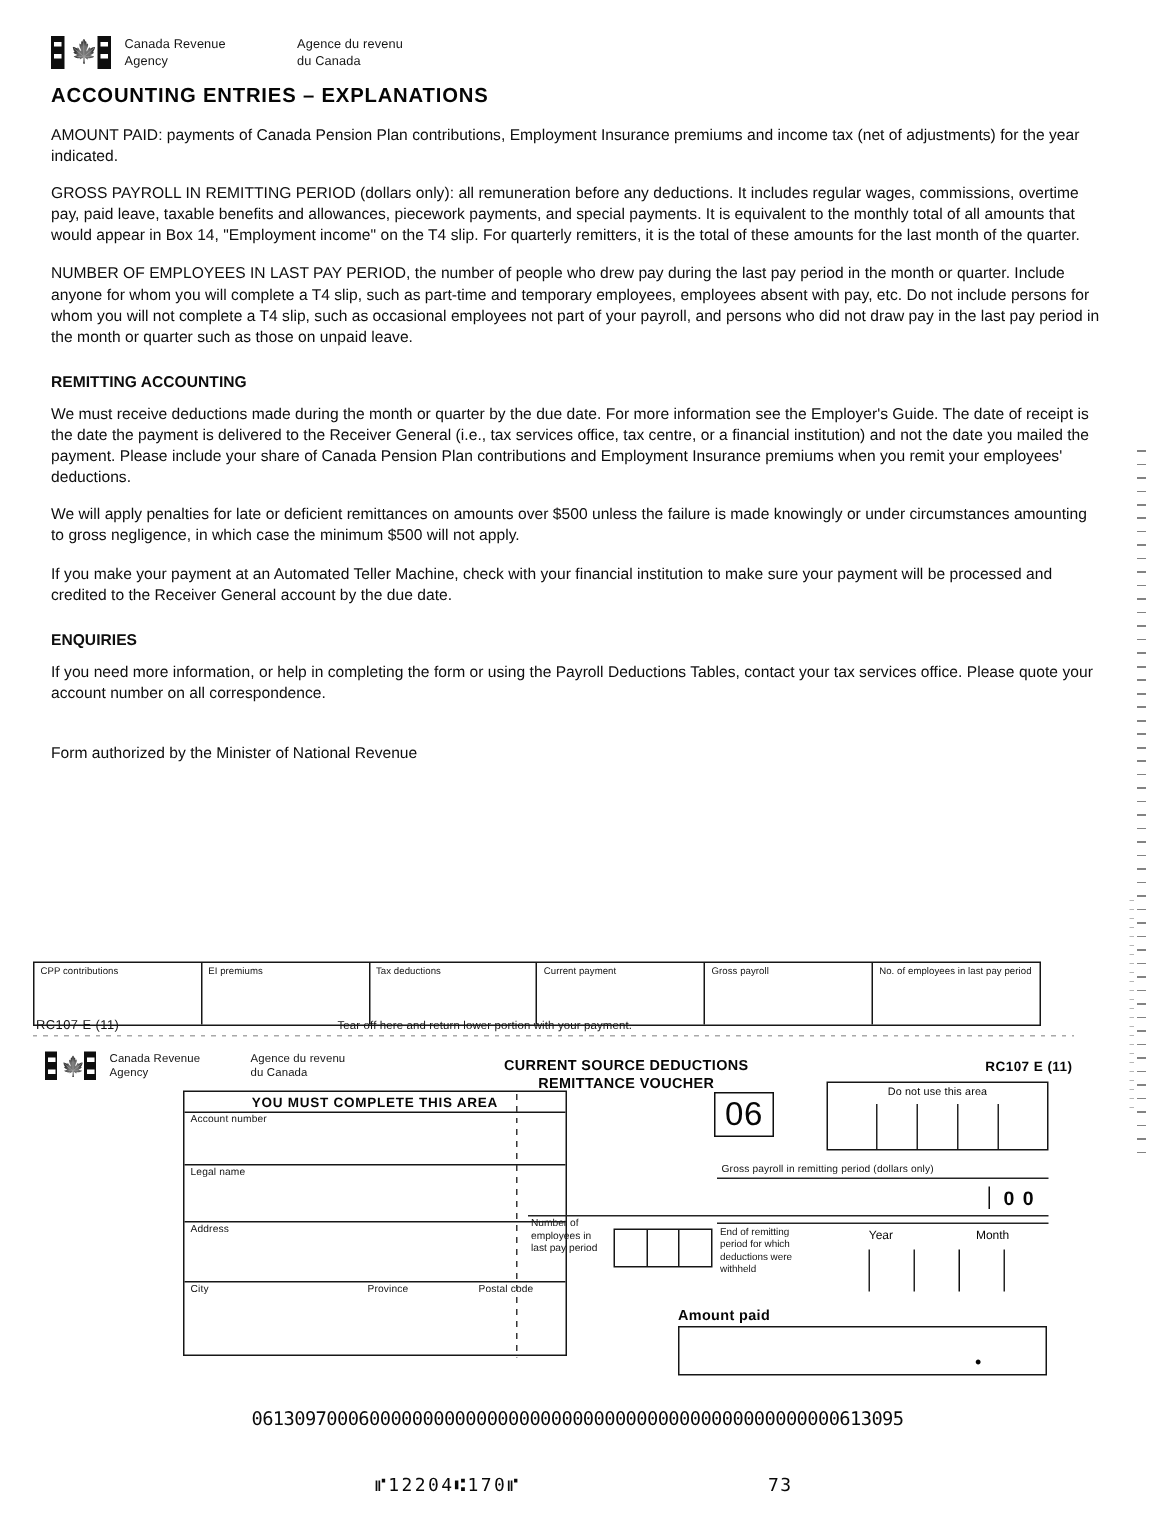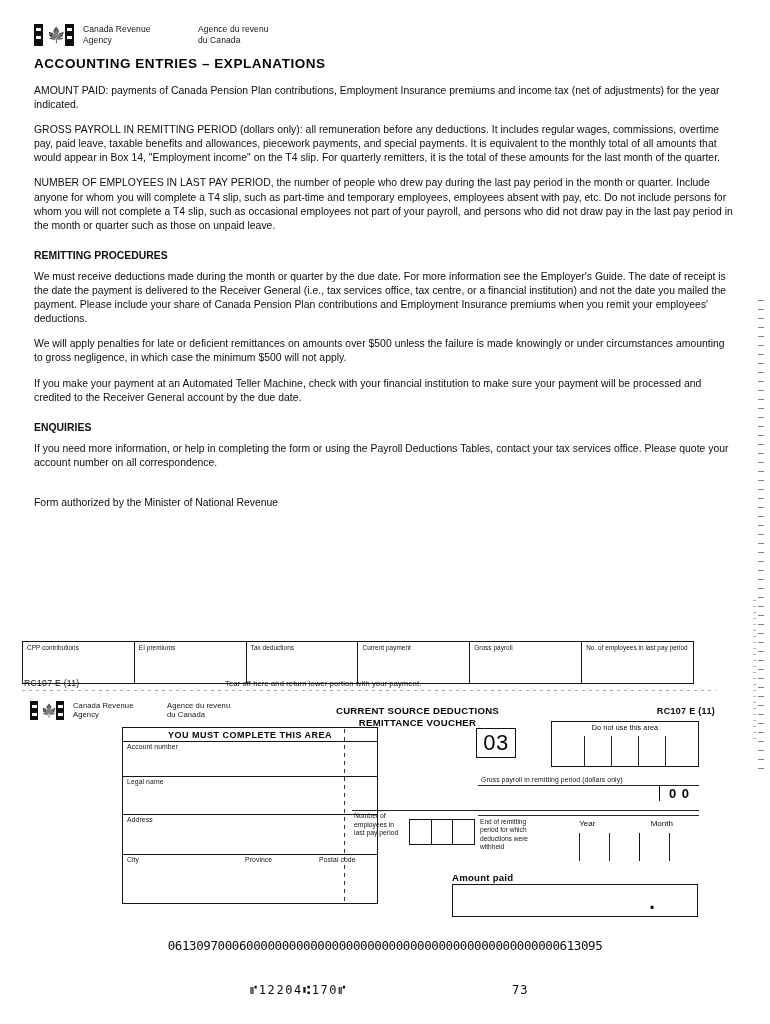--- a/index.html
+++ b/index.html
@@ -152,21 +152,21 @@
   .dnu-ticks i:last-child { border-right:none; }
 
   
   .gross-lbl {
     position:absolute; left:481px; top:79px;
     font-size:6.8px; letter-spacing:.1px; color:#202020;
   }
   .gross-row {
     position:absolute; left:478px; top:88px; width:221px; height:26px;
     border-top:1px solid #2a2a2a; border-bottom:1px solid #2a2a2a;
-    display:flex; align-items:flex-start;
+    display:flex; align-items:center;
   }
   .gross-row .seg { flex:1; border-right:1px solid #2a2a2a; }
   .gross-row .zeros {
     width:40px; border-left:1.2px solid #151515;
     display:flex; align-items:center; justify-content:space-around;
     font-size:13px; font-weight:bold; letter-spacing:1px;
   }
 
   
   .eop { position:absolute; left:478px; top:118px; width:221px; height:48px; border-top:1px solid #2a2a2a; }
@@ -244,21 +244,21 @@
     </div>
   </div>
 
   <h1 class="section-title">ACCOUNTING ENTRIES – EXPLANATIONS</h1>
 
   <div class="body-copy">
     <p class="tight">AMOUNT PAID: payments of Canada Pension Plan contributions, Employment Insurance premiums and income tax (net of adjustments) for the year indicated.</p>
     <p class="tight">GROSS PAYROLL IN REMITTING PERIOD (dollars only): all remuneration before any deductions. It includes regular wages, commissions, overtime pay, paid leave, taxable benefits and allowances, piecework payments, and special payments. It is equivalent to the monthly total of all amounts that would appear in Box 14, "Employment income" on the T4 slip. For quarterly remitters, it is the total of these amounts for the last month of the quarter.</p>
     <p class="tight">NUMBER OF EMPLOYEES IN LAST PAY PERIOD, the number of people who drew pay during the last pay period in the month or quarter. Include anyone for whom you will complete a T4 slip, such as part-time and temporary employees, employees absent with pay, etc. Do not include persons for whom you will not complete a T4 slip, such as occasional employees not part of your payroll, and persons who did not draw pay in the last pay period in the month or quarter such as those on unpaid leave.</p>
 
-    <p class="sub-head">REMITTING PROCEDURES</p>
+    <p class="sub-head">REMITTING ACCOUNTING</p>
     <p class="tight">We must receive deductions made during the month or quarter by the due date. For more information see the Employer's Guide. The date of receipt is the date the payment is delivered to the Receiver General (i.e., tax services office, tax centre, or a financial institution) and not the date you mailed the payment. Please include your share of Canada Pension Plan contributions and Employment Insurance premiums when you remit your employees' deductions.</p>
     <p class="tight">We will apply penalties for late or deficient remittances on amounts over $500 unless the failure is made knowingly or under circumstances amounting to gross negligence, in which case the minimum $500 will not apply.</p>
     <p class="tight">If you make your payment at an Automated Teller Machine, check with your financial institution to make sure your payment will be processed and credited to the Receiver General account by the due date.</p>
 
     <p class="sub-head">ENQUIRIES</p>
     <p class="tight">If you need more information, or help in completing the form or using the Payroll Deductions Tables, contact your tax services office. Please quote your account number on all correspondence.</p>
 
     <p class="authorized">Form authorized by the Minister of National Revenue</p>
   </div>
 
@@ -322,21 +322,21 @@
     <div class="emp-block">
       <div class="emp-top-rule"></div>
       <div class="lbl">Number of employees in last pay period</div>
       <div class="emp-boxes">
         <span></span>
           <span></span>
           <span></span>
       </div>
     </div>
 
-    <div class="period-box">03</div>
+    <div class="period-box">06</div>
 
     <div class="dnu-box">
       <div class="lbl">Do not use this area</div>
       <div class="dnu-ticks">
         <i></i>
           <i></i>
           <i></i>
           <i></i>
           <i></i>
       </div>

